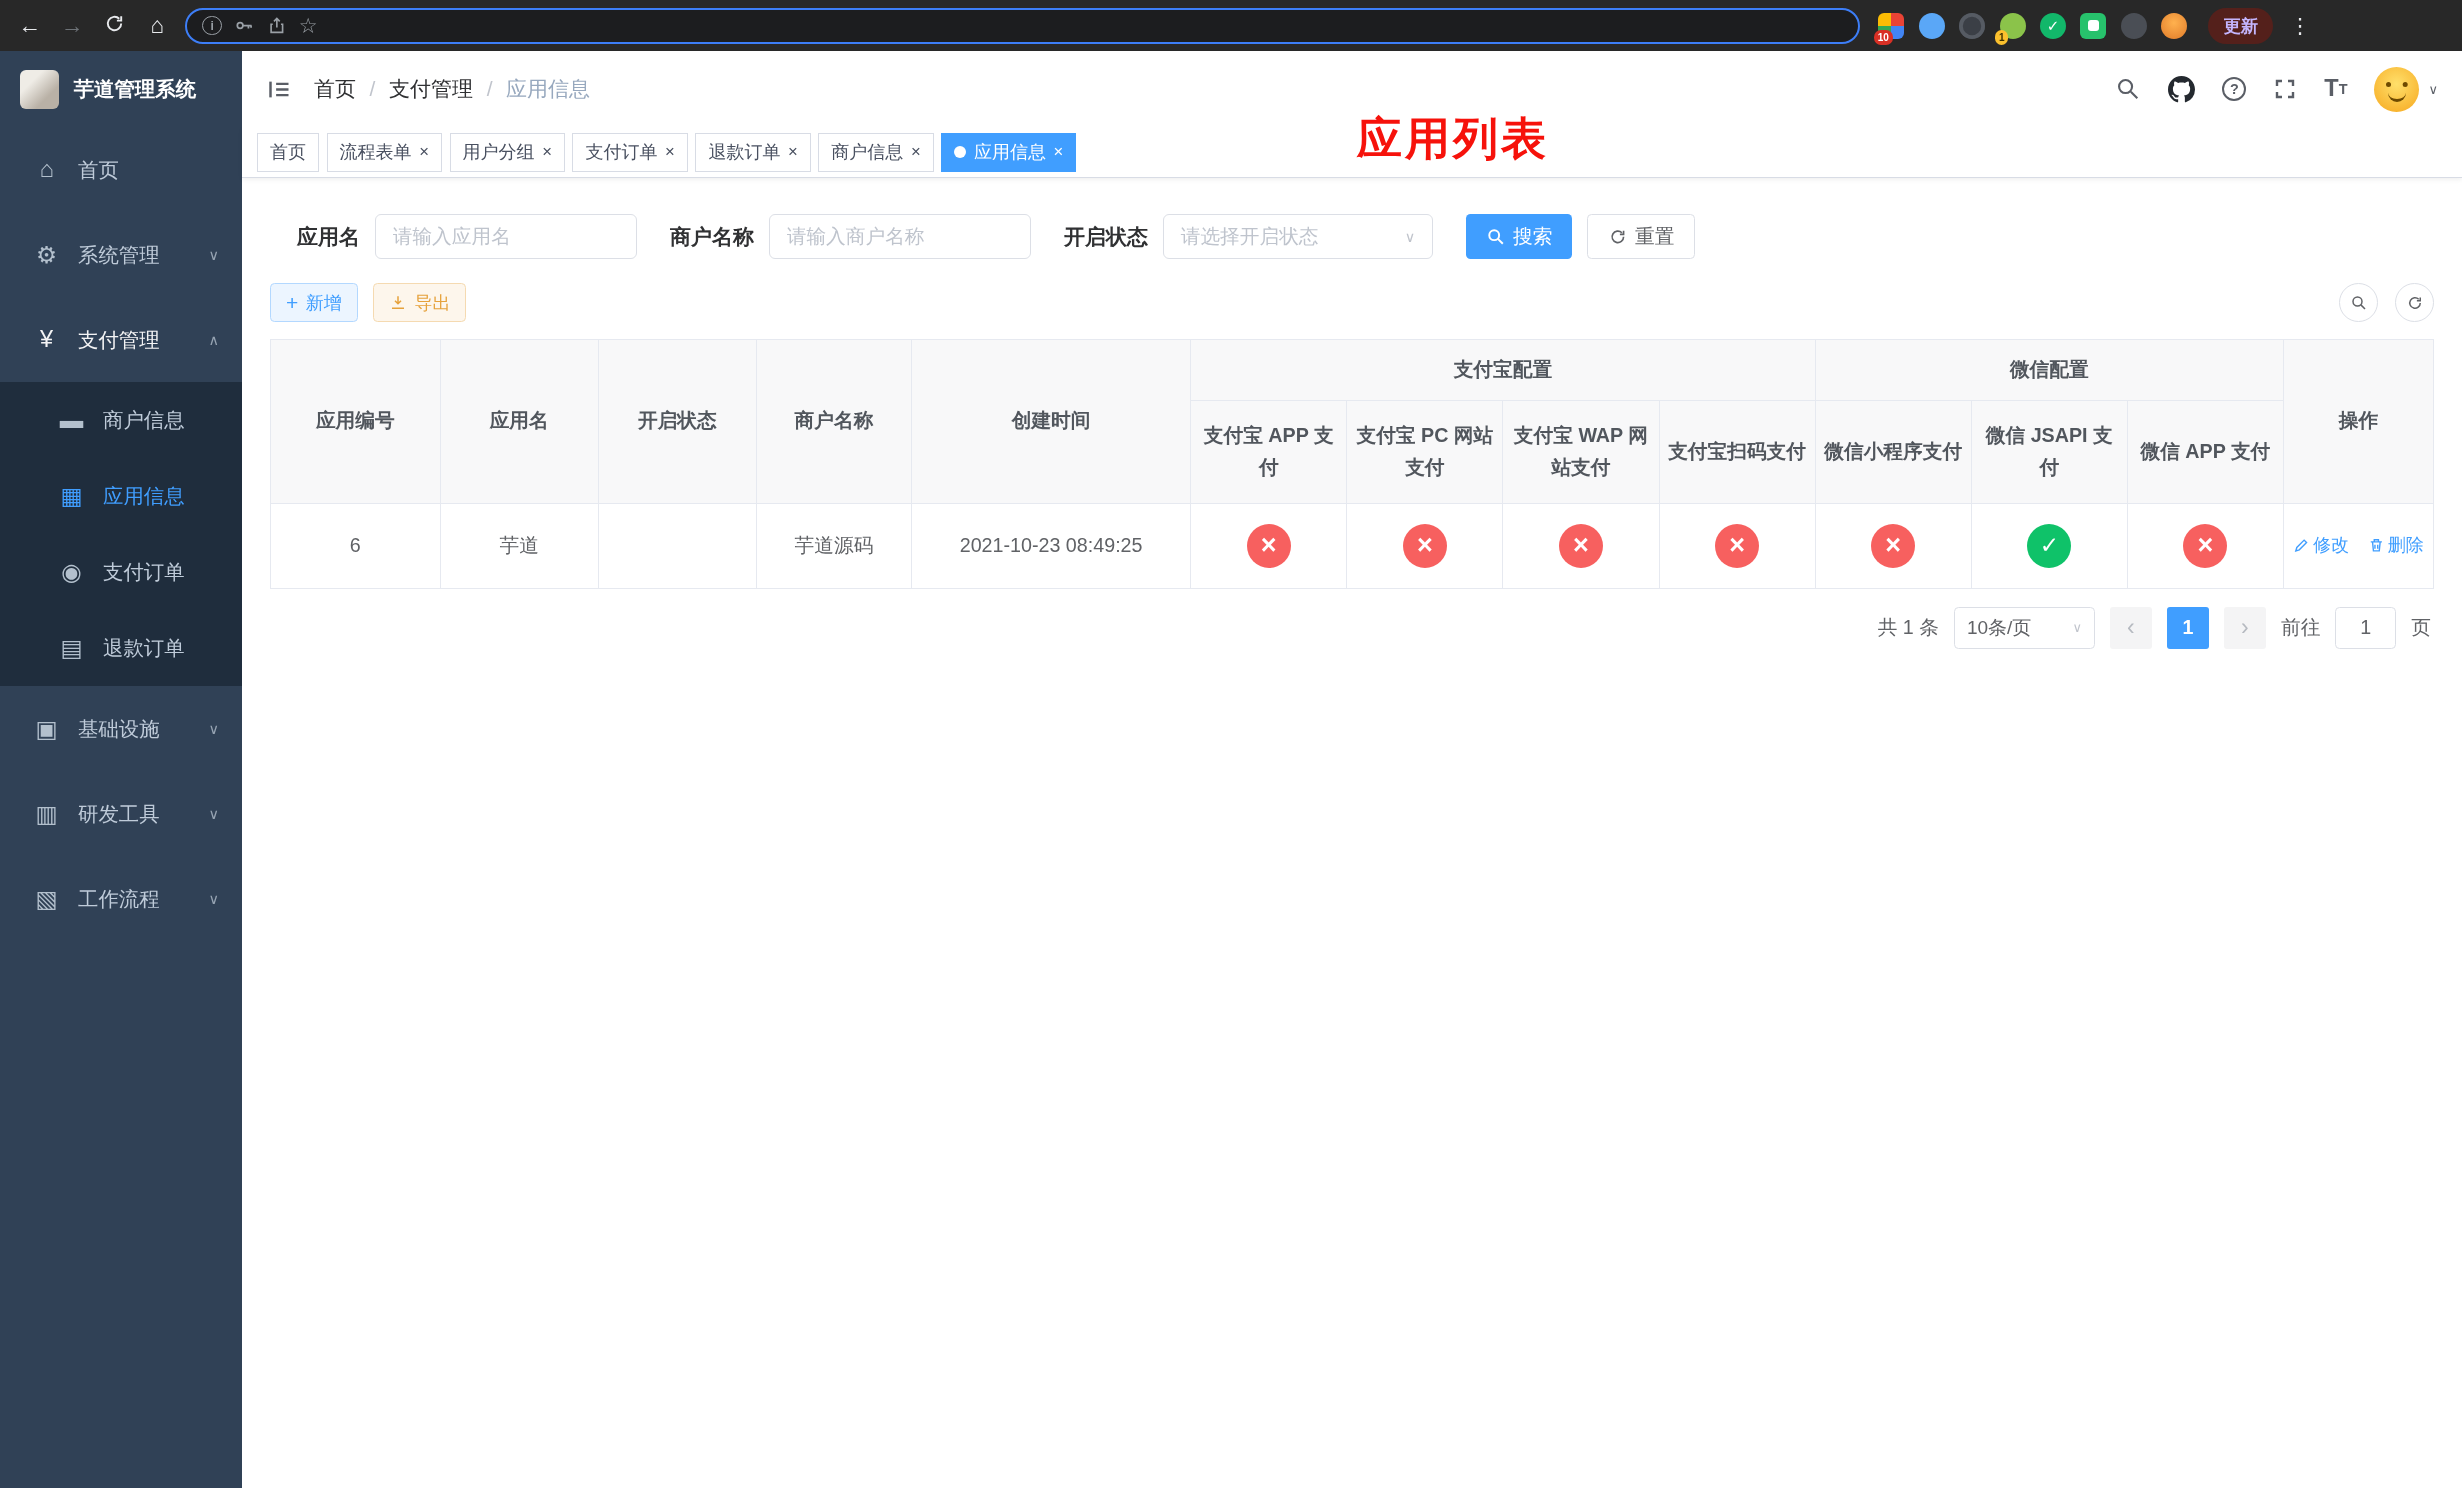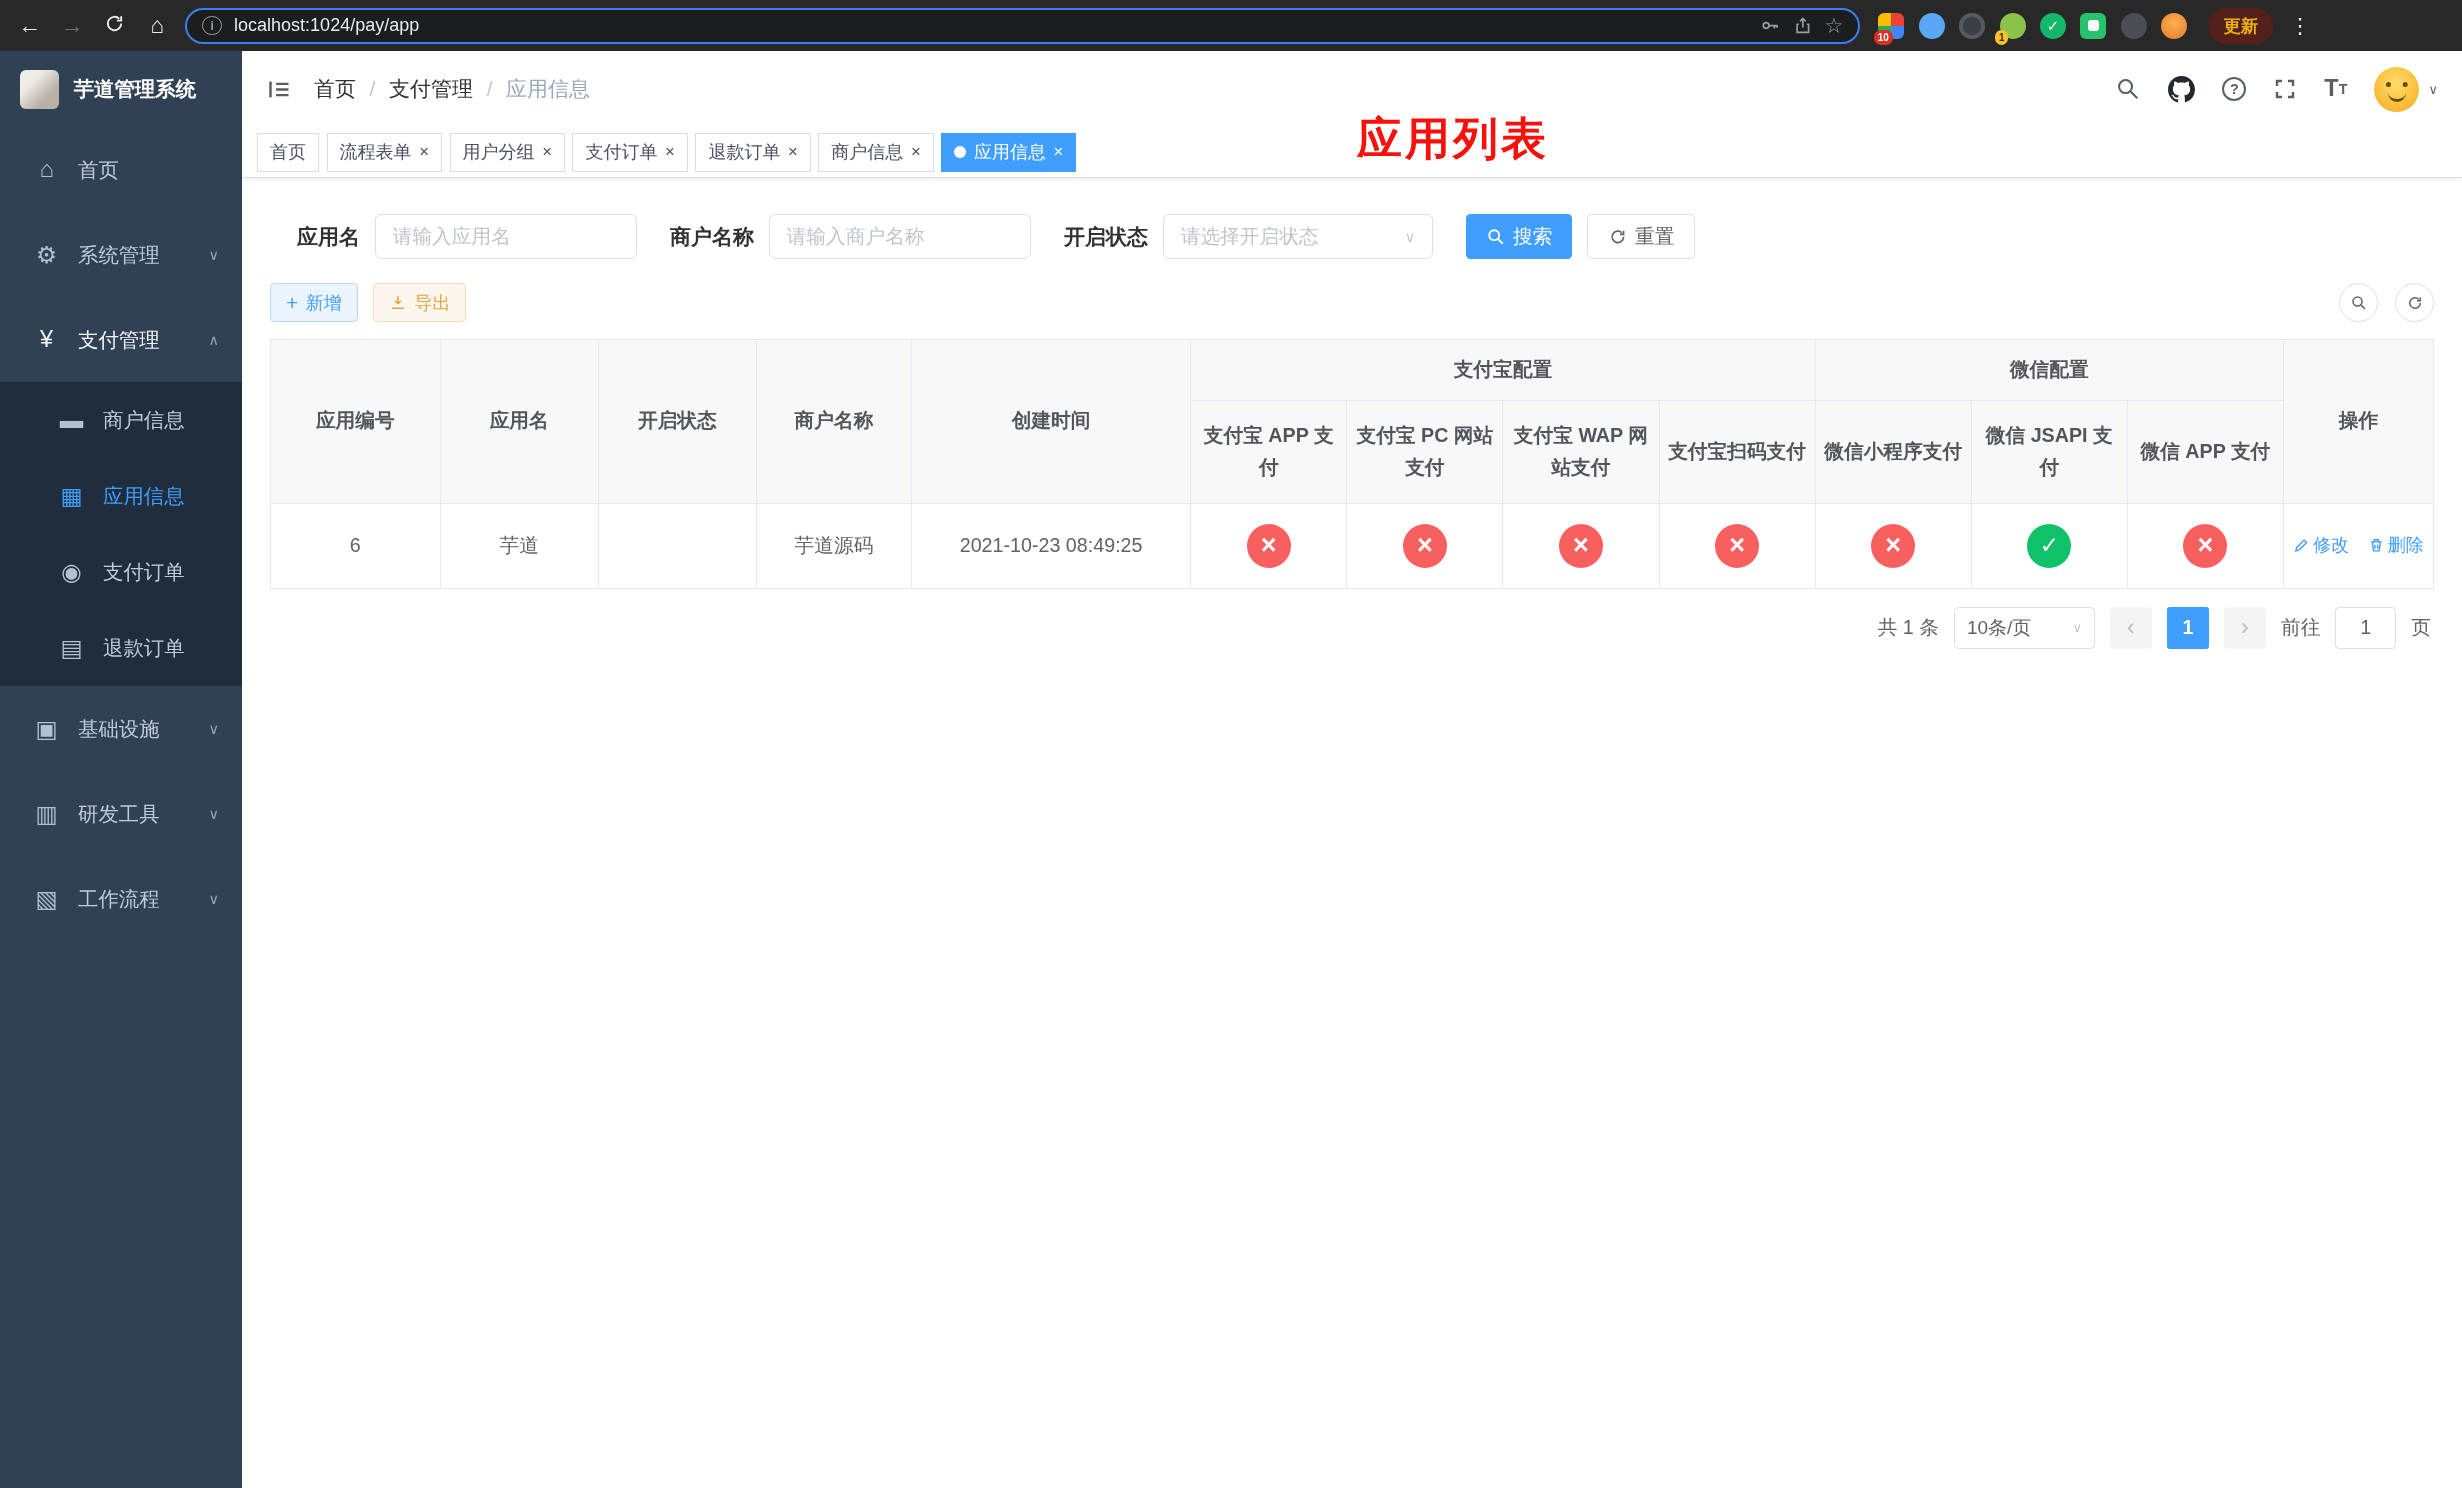--- a/index.html
+++ b/index.html
@@ -22,21 +22,21 @@
   .e2{background:#5aa7f7}
   .e3{background:#3b3f46;box-shadow:inset 0 0 0 3.8px #565b63}
   .e4{background:#8bc34a}
   .e5{background:#12b76a;color:#fff;font-size:15px;font-weight:700;display:flex;align-items:center;justify-content:center}
   .e6{background:#27c26c}
   .e6::after{content:"";position:absolute;inset:7.6px;background:#fff;border-radius:3px}
   .e7{background:#4a4e55}
   .e8{background:radial-gradient(circle at 50% 38%,#ffb14e,#e07b2a)}
   .badge{position:absolute;bottom:-6px;left:-4.5px;background:#d93025;color:#fff;font-size:10px;line-height:15px;padding:0 3.8px;border-radius:7px;font-weight:700}
   .badge.yellow{background:#fbc02d;color:#3c2f00}
-  .update-btn{background:#54201b;color:#eab308;font-size:17.4px;font-weight:700;padding:6px 15px;border-radius:19.7px;margin-left:7.6px;cursor:pointer;white-space:nowrap}
+  .update-btn{background:#54201b;color:#c4b5fd;font-size:17.4px;font-weight:700;padding:6px 15px;border-radius:19.7px;margin-left:7.6px;cursor:pointer;white-space:nowrap}
   .kebab{color:#e8eaed;font-size:21px;margin-left:3px;cursor:pointer}
 
   
   .frame{display:flex;height:1437px}
 
   
   .sidebar{width:242px;background:#304156;color:#bfcbd9;flex-shrink:0;overflow:hidden}
   .logo-row{height:76px;display:flex;align-items:center;gap:15px;padding-left:19.7px;cursor:pointer}
   .logo-avatar{width:39px;height:39px;border-radius:6px;background:linear-gradient(135deg,#efece6 30%,#b9b1a6 70%);flex-shrink:0}
   .logo-title{color:#fff;font-size:20.4px;font-weight:700;white-space:nowrap}
@@ -132,21 +132,20 @@
     <span class="navbtn">←</span>
     <span class="navbtn fwd">→</span>
     <span class="navbtn">
       <svg width="23" height="23" viewBox="0 0 24 24">
           <path d="M19 12a7 7 0 1 1-2.05-4.95M19 4.5V9h-4.5" fill="none" stroke="#e8eaed" stroke-width="2"></path>
         </svg>
     </span>
     <span class="navbtn">⌂</span>
     <div class="addressbar">
       <i class="info-circle">i</i>
-      <span class="url-text">localhost:1024/pay/app</span>
       <span class="bar-ic">
         <svg width="21" height="21" viewBox="0 0 24 24">
             <circle cx="7" cy="12" r="3.2" fill="none" stroke="#9aa0a6" stroke-width="2"></circle>
             <path d="M10.4 12H20M16.5 12v3.5M19.5 12v2.5" fill="none" stroke="#9aa0a6" stroke-width="2"></path>
           </svg>
       </span>
       <span class="bar-ic">
         <svg width="19.7" height="19.7" viewBox="0 0 24 24">
             <path d="M12 14V4M8.5 6.5L12 3l3.5 3.5" fill="none" stroke="#9aa0a6" stroke-width="2"></path>
             <path d="M7 10H5v10h14V10h-2" fill="none" stroke="#9aa0a6" stroke-width="2"></path>

